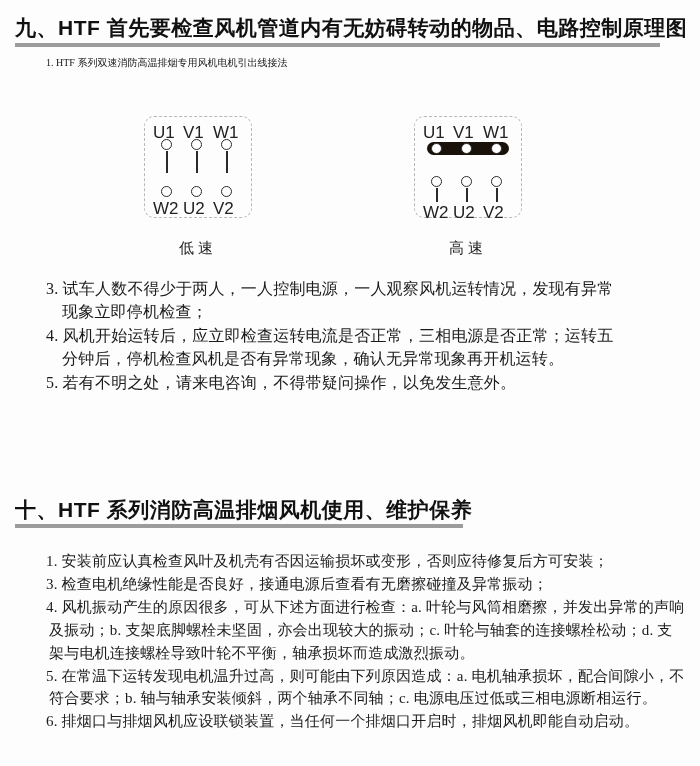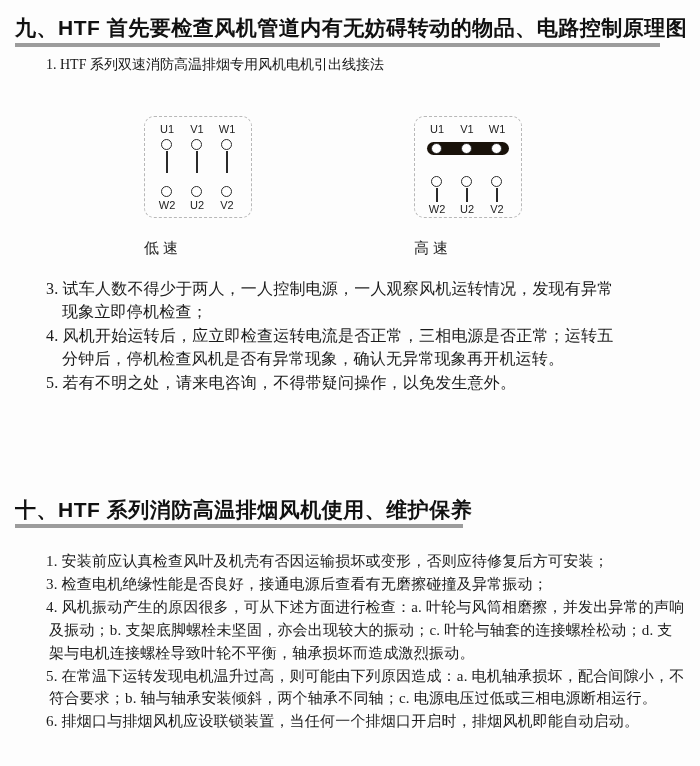--- a/index.html
+++ b/index.html
@@ -21,35 +21,35 @@
     color:#111;white-space:pre;
   }
   .h1{top:14px;}
   .h2{top:496px;}
   .rule{position:absolute;left:15px;height:4.5px;background:#9c9c9c;}
   .rule1{top:42.5px;width:645px;}
   .rule2{top:523.5px;width:448px;}
 
   .sub1{
     position:absolute;left:46px;top:56px;
-    font-size:14px;white-space:pre;color:#161616;
+    font-size:10px;white-space:pre;color:#161616;
   }
 
   
   .tbox{
     position:absolute;top:116px;width:108px;height:102px;
     border:1.5px dashed #b8b8b8;border-radius:10px;
     background:transparent;box-sizing:border-box;
   }
   .tbox.low{left:144px;}
   .tbox.high{left:414px;}
   .tl{
-    position:absolute;top:6px;width:28px;text-align:center;
+    position:absolute;top:6px;width:28px;text-align:left;
     font-family:"Liberation Sans", sans-serif;
-    font-size:11px;color:#222;
+    font-size:17px;color:#222;
   }
   .tl.p1{left:8px;} .tl.p2{left:38px;} .tl.p3{left:68px;}
   .bl{top:auto;}
   .low .bl{top:82px;}
   .high .bl{top:86px;}
   .circ{
     position:absolute;width:9px;height:9px;
     border:1.7px solid #2a2a2a;border-radius:50%;
     background:#fff;box-sizing:content-box;
   }
@@ -60,21 +60,21 @@
   .high .circ.brow{top:59px;}
   .stub{position:absolute;width:2px;background:#2a2a2a;}
   .stub.p1{left:21px;} .stub.p2{left:51px;} .stub.p3{left:81px;}
   .low .stub{top:34px;height:22px;}
   .high .stub{top:71px;height:14px;}
   .sbar{
     position:absolute;left:12px;top:25px;width:82px;height:13px;
     border-radius:6.5px;background:#19120a;z-index:1;
   }
   .cap{
-    position:absolute;top:239px;width:108px;text-align:left;
+    position:absolute;top:239px;width:108px;text-align:center;
     font-size:15px;letter-spacing:4px;color:#222;
   }
   .cap.low{left:144px;}
   .cap.high{left:414px;}
 
   
   .list{position:absolute;left:46px;}
   .li{white-space:pre;margin:0;}
   .s9{top:277px;font-size:16px;line-height:23.4px;width:645px;letter-spacing:0.2px;}
   .s9 .li{padding-left:16px;text-indent:-16px;}

